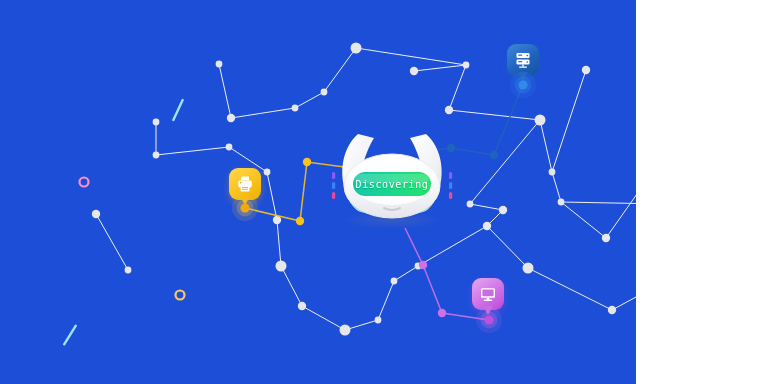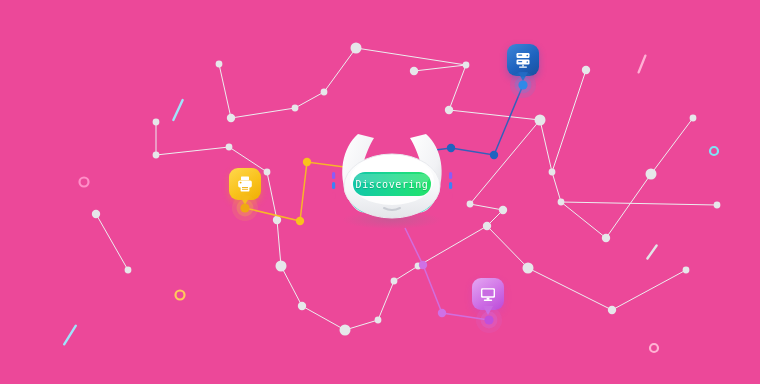--- a/index.html
+++ b/index.html
@@ -2,21 +2,21 @@
 <html><head>
 <meta charset="utf-8">
 <style>
   html,body{margin:0;padding:0;}
   body{
     width:768px;height:384px;overflow:hidden;
     background:#ffffff;
     font-family:"Liberation Sans", sans-serif;
     position:relative;
   }
-  #stage{position:absolute;inset:0;width:760px;height:384px;overflow:hidden;background:#ec4899;text-align:center;}
+  #stage{position:absolute;inset:0;width:636px;height:384px;overflow:hidden;background:#1d4ed8;text-align:center;}
 
   
   .net{position:absolute;left:0;top:0;width:768px;height:384px;}
 
   
   .device{position:absolute;left:316px;top:128px;width:152px;height:104px;}
 
   
   .badge{
     position:absolute;width:32px;height:32px;border-radius:9px;

